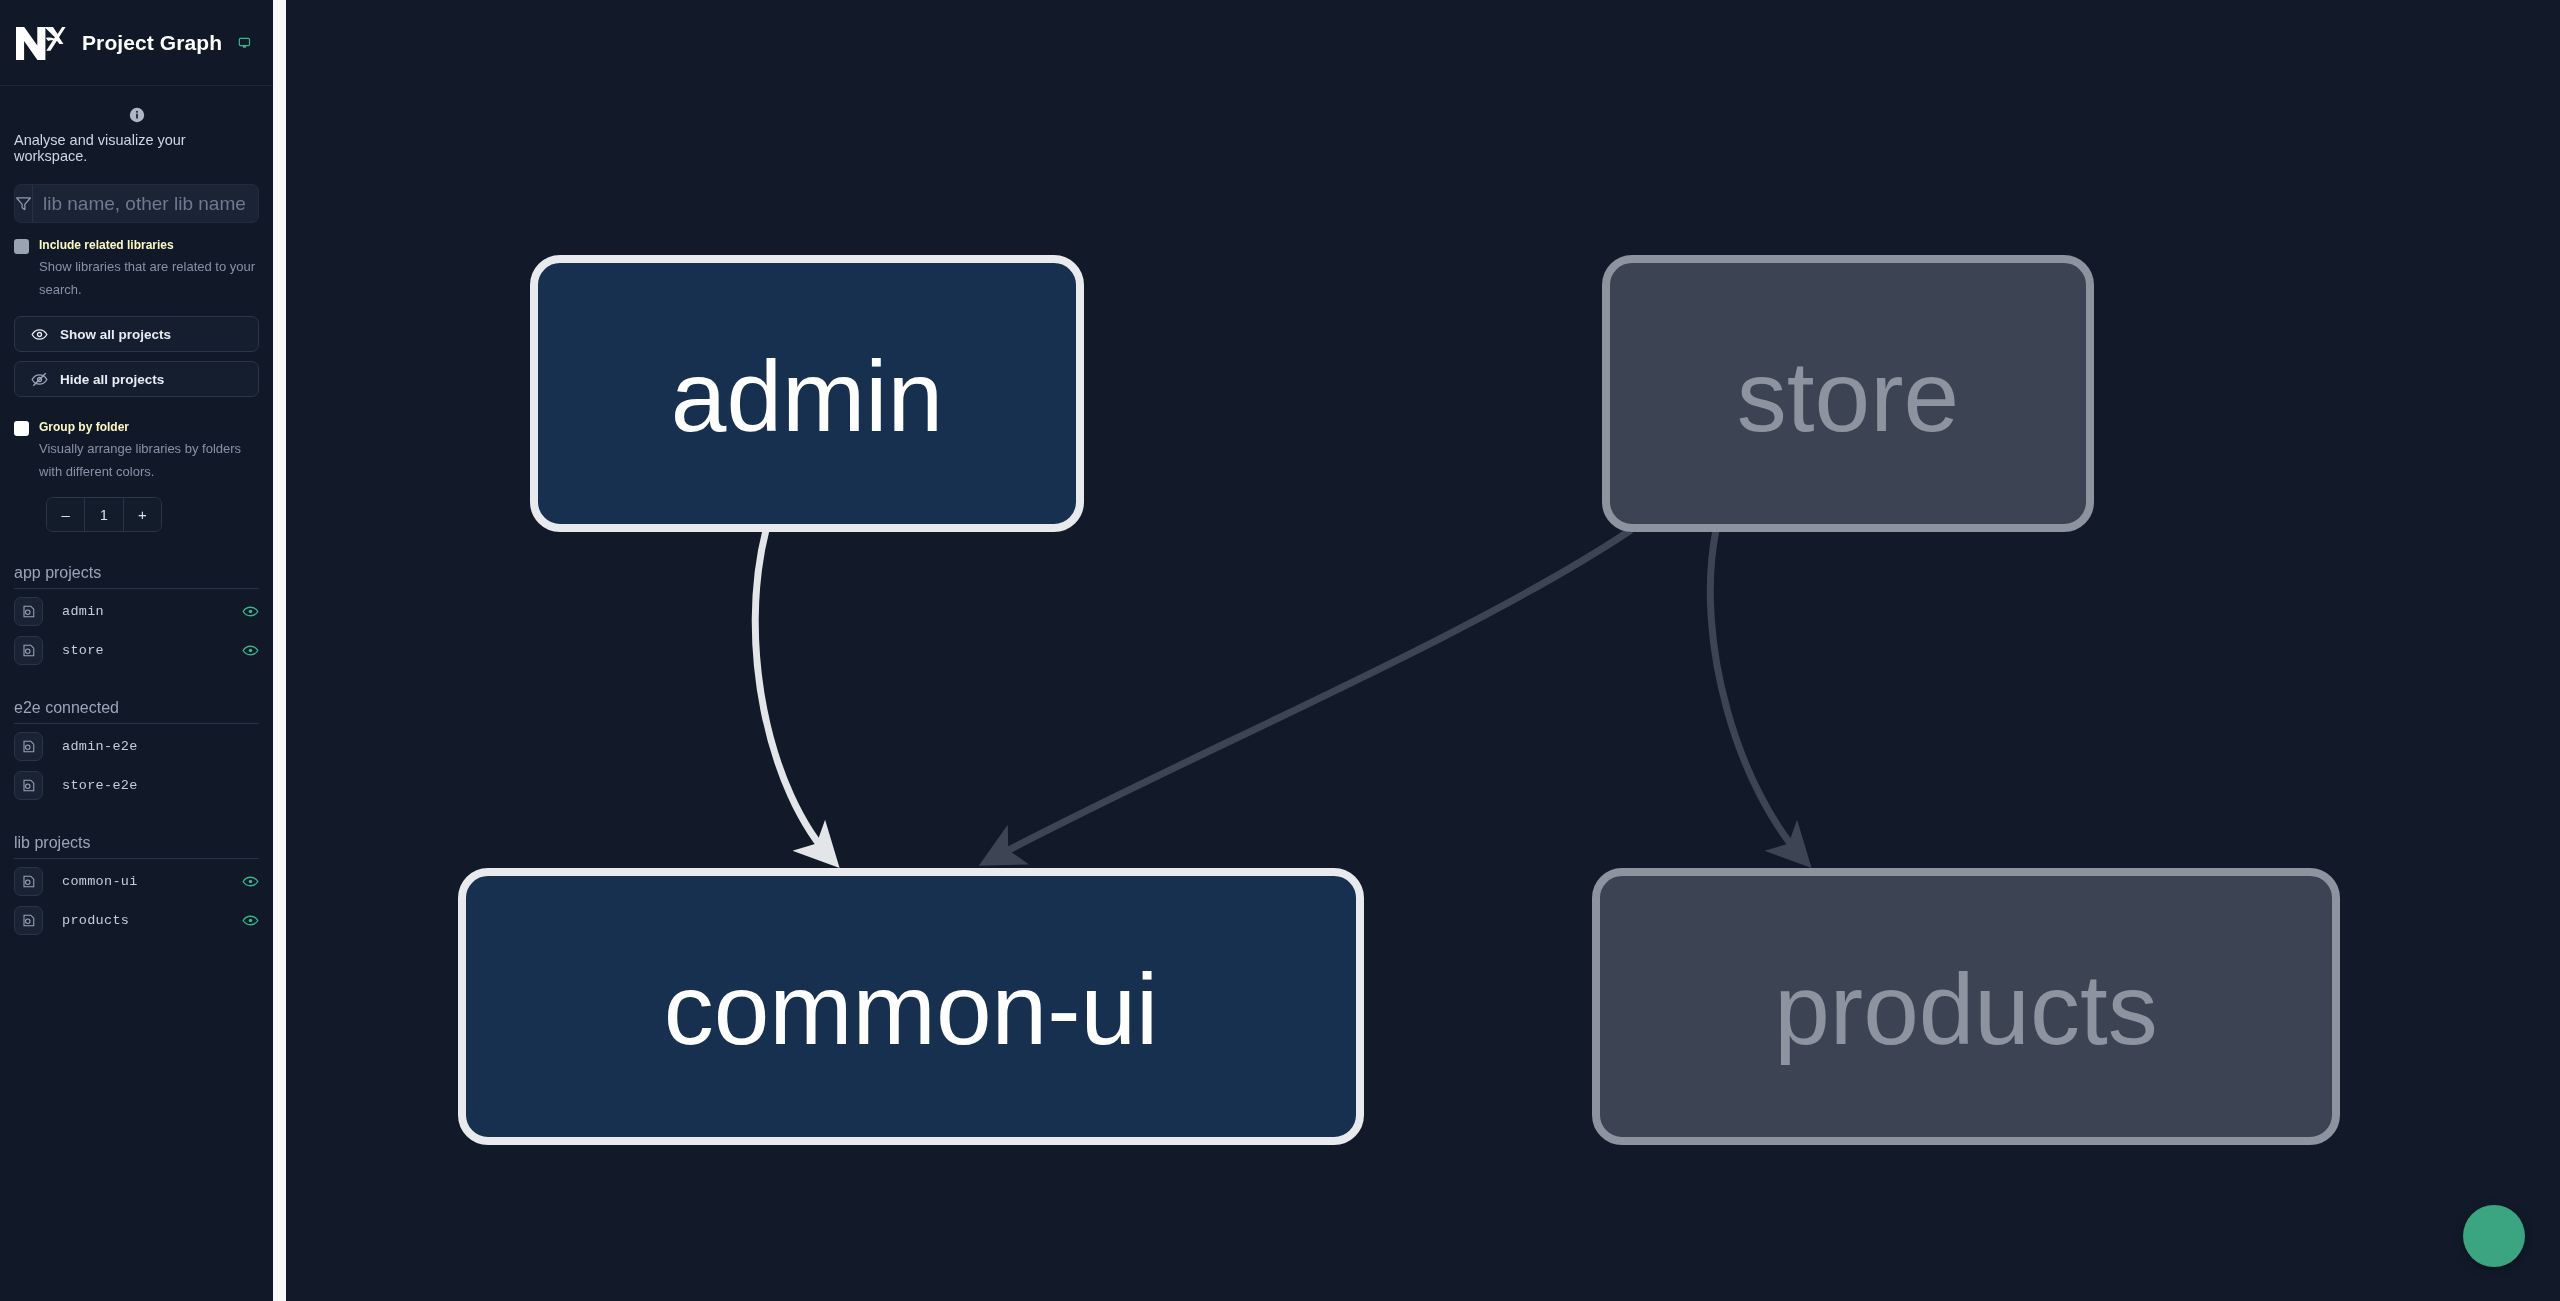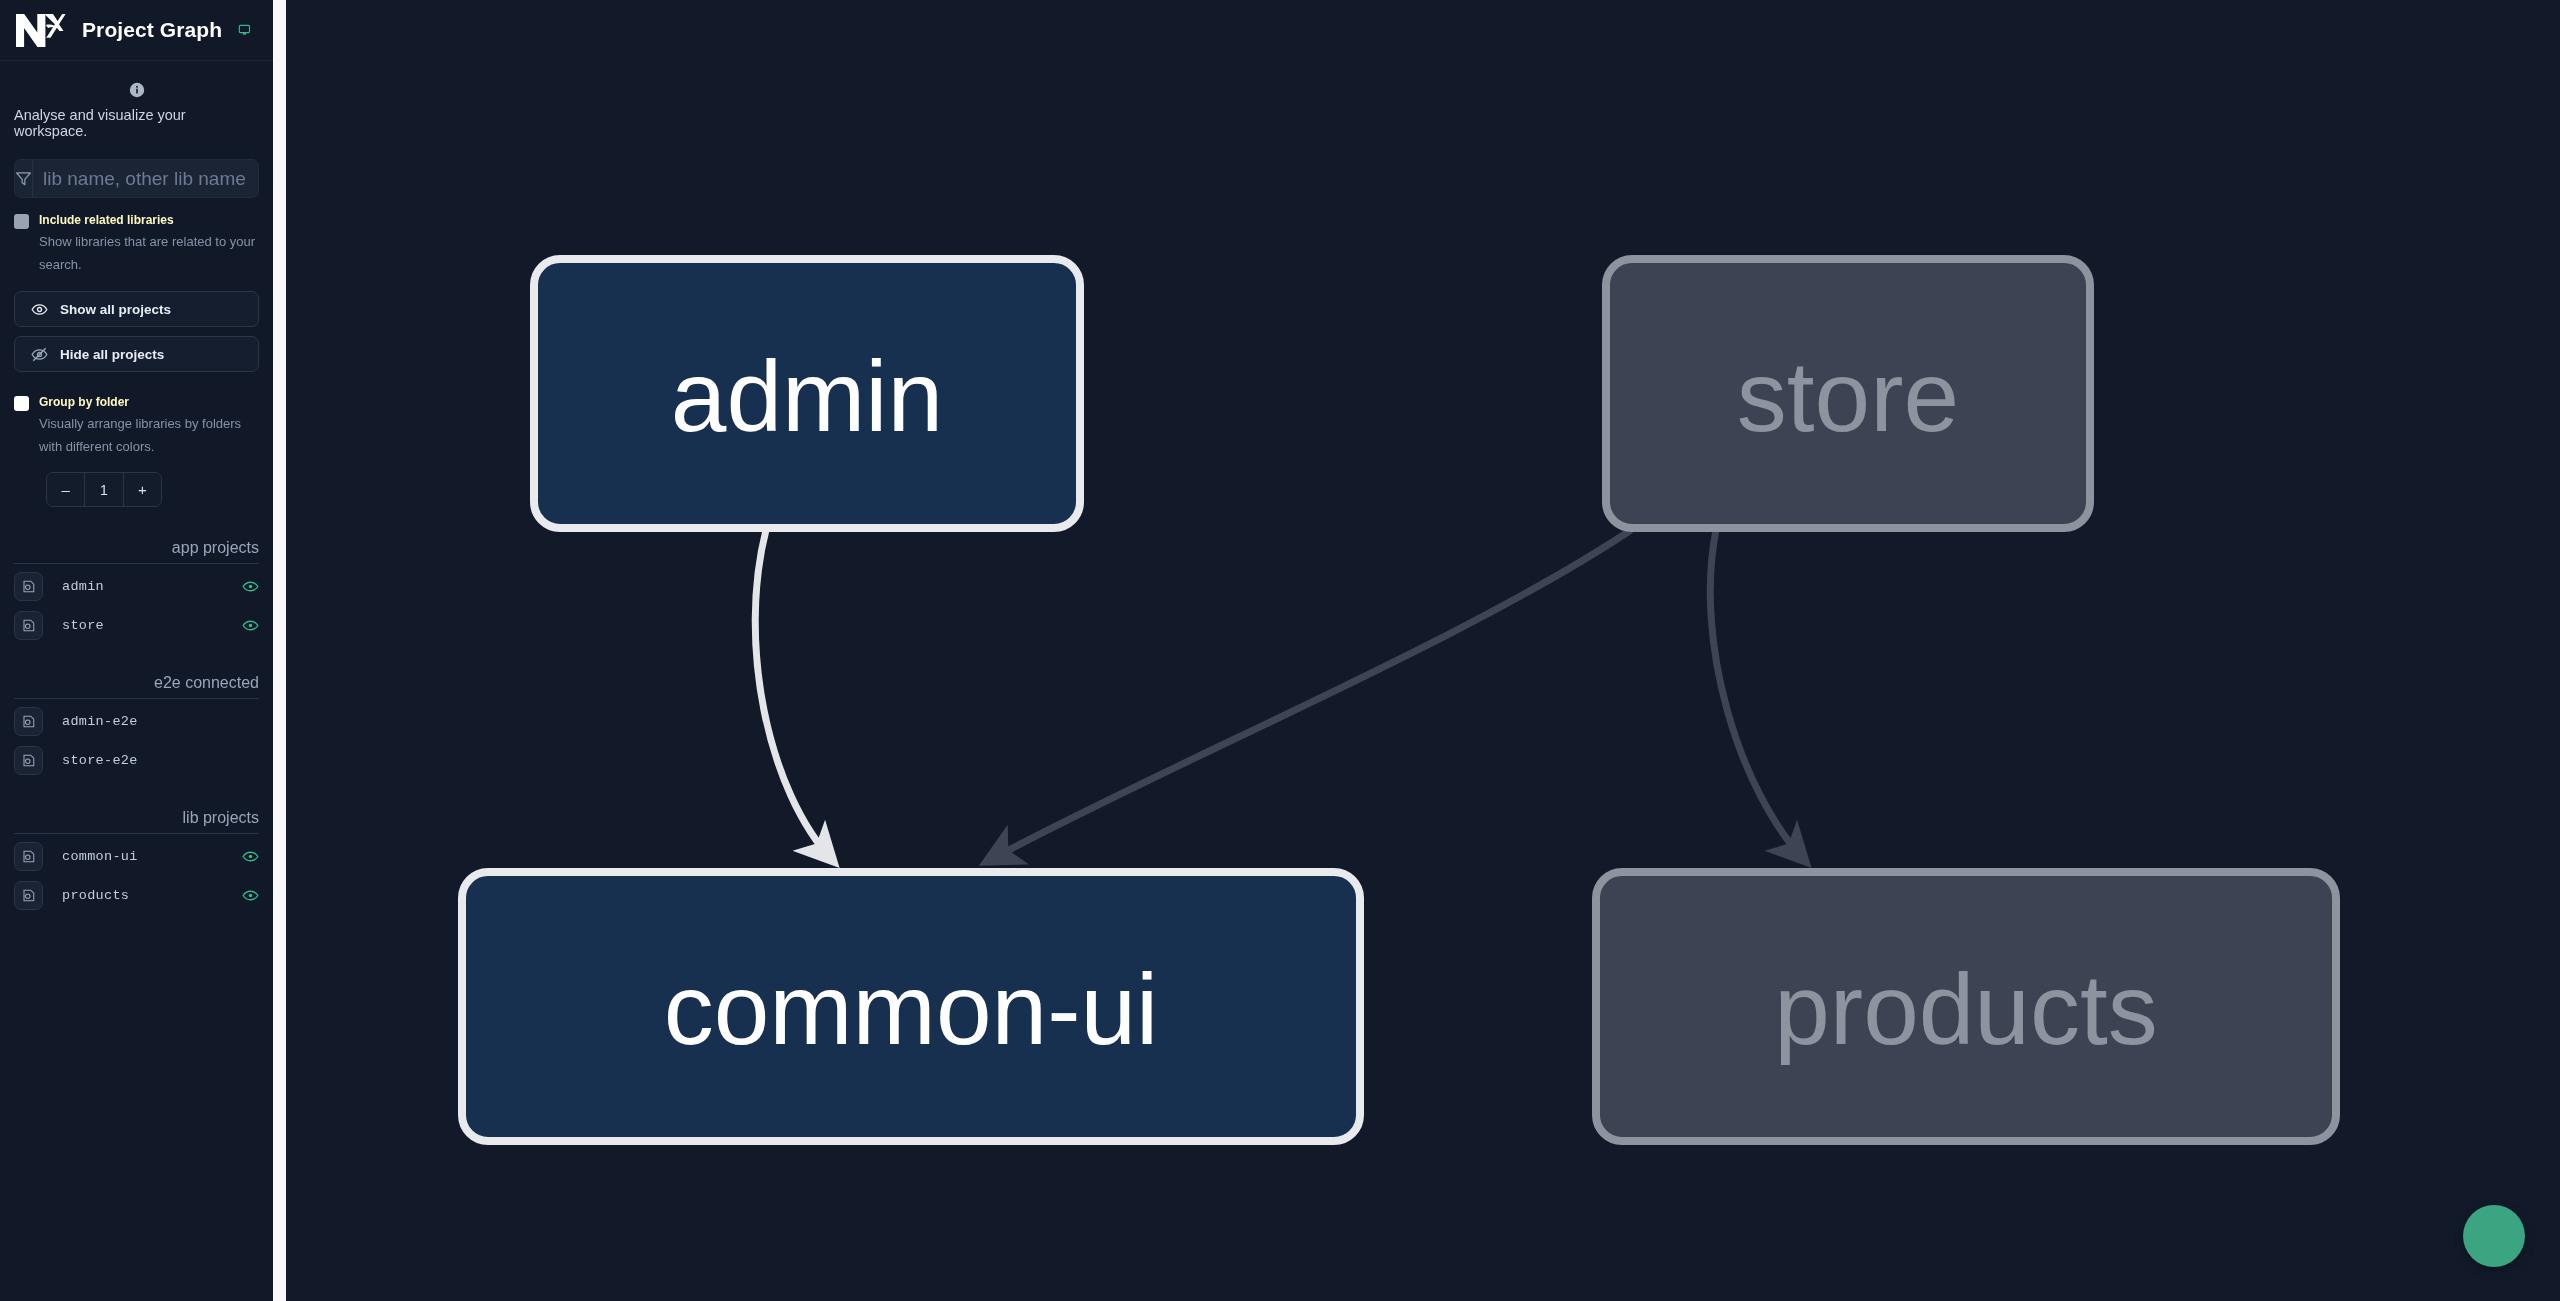--- a/index.html
+++ b/index.html
@@ -20,21 +20,21 @@
     overflow: hidden;
     z-index: 5;
   }
   #sidebar-divider {
     position: absolute; left: 273px; top: 0;
     width: 13px; height: 1301px;
     background: #f7f8fa;
     z-index: 6;
   }
   .sb-header {
-    height: 61px; display: flex; align-items: center;
+    height: 86px; display: flex; align-items: center;
     padding: 0 22px 0 14px; gap: 0;
     border-bottom: 1px solid #1e2739;
   }
   .nx-logo { width: 52px; height: 38px; flex: 0 0 auto; }
   .sb-title {
     font-size: 21px; font-weight: 700; color: #ffffff;
     margin-left: 16px; letter-spacing: .1px; white-space: nowrap;
   }
   .monitor-icon { margin-left: 16px; width: 22px; height: 22px; display:block; }
 
@@ -92,21 +92,21 @@
   .stepper div {
     flex: 1; height: 33px; display: flex; align-items: center; justify-content: center;
     color: #dbe1ea; font-size: 15px; background: #131c2b; cursor: pointer;
   }
   .stepper div + div { border-left: 1px solid #2b3548; }
   .stepper .val { cursor: default; font-size: 14px; }
 
   .sec-head {
     margin: 32px 14px 0 14px; padding-bottom: 6px;
     border-bottom: 1px solid #29344a;
-    font-size: 16px; color: #9aa5ba; font-weight: 400; text-align: right;
+    font-size: 16px; color: #9aa5ba; font-weight: 400;
   }
   .proj-row {
     display: flex; align-items: center; gap: 0;
     margin: 5px 14px 0 14px; height: 34px; cursor: pointer;
   }
   .proj-ico {
     width: 29px; height: 29px; flex: 0 0 auto; border-radius: 7px;
     background: #1a2334; border: 1px solid #2b3548;
     display: flex; align-items: center; justify-content: center;
   }

